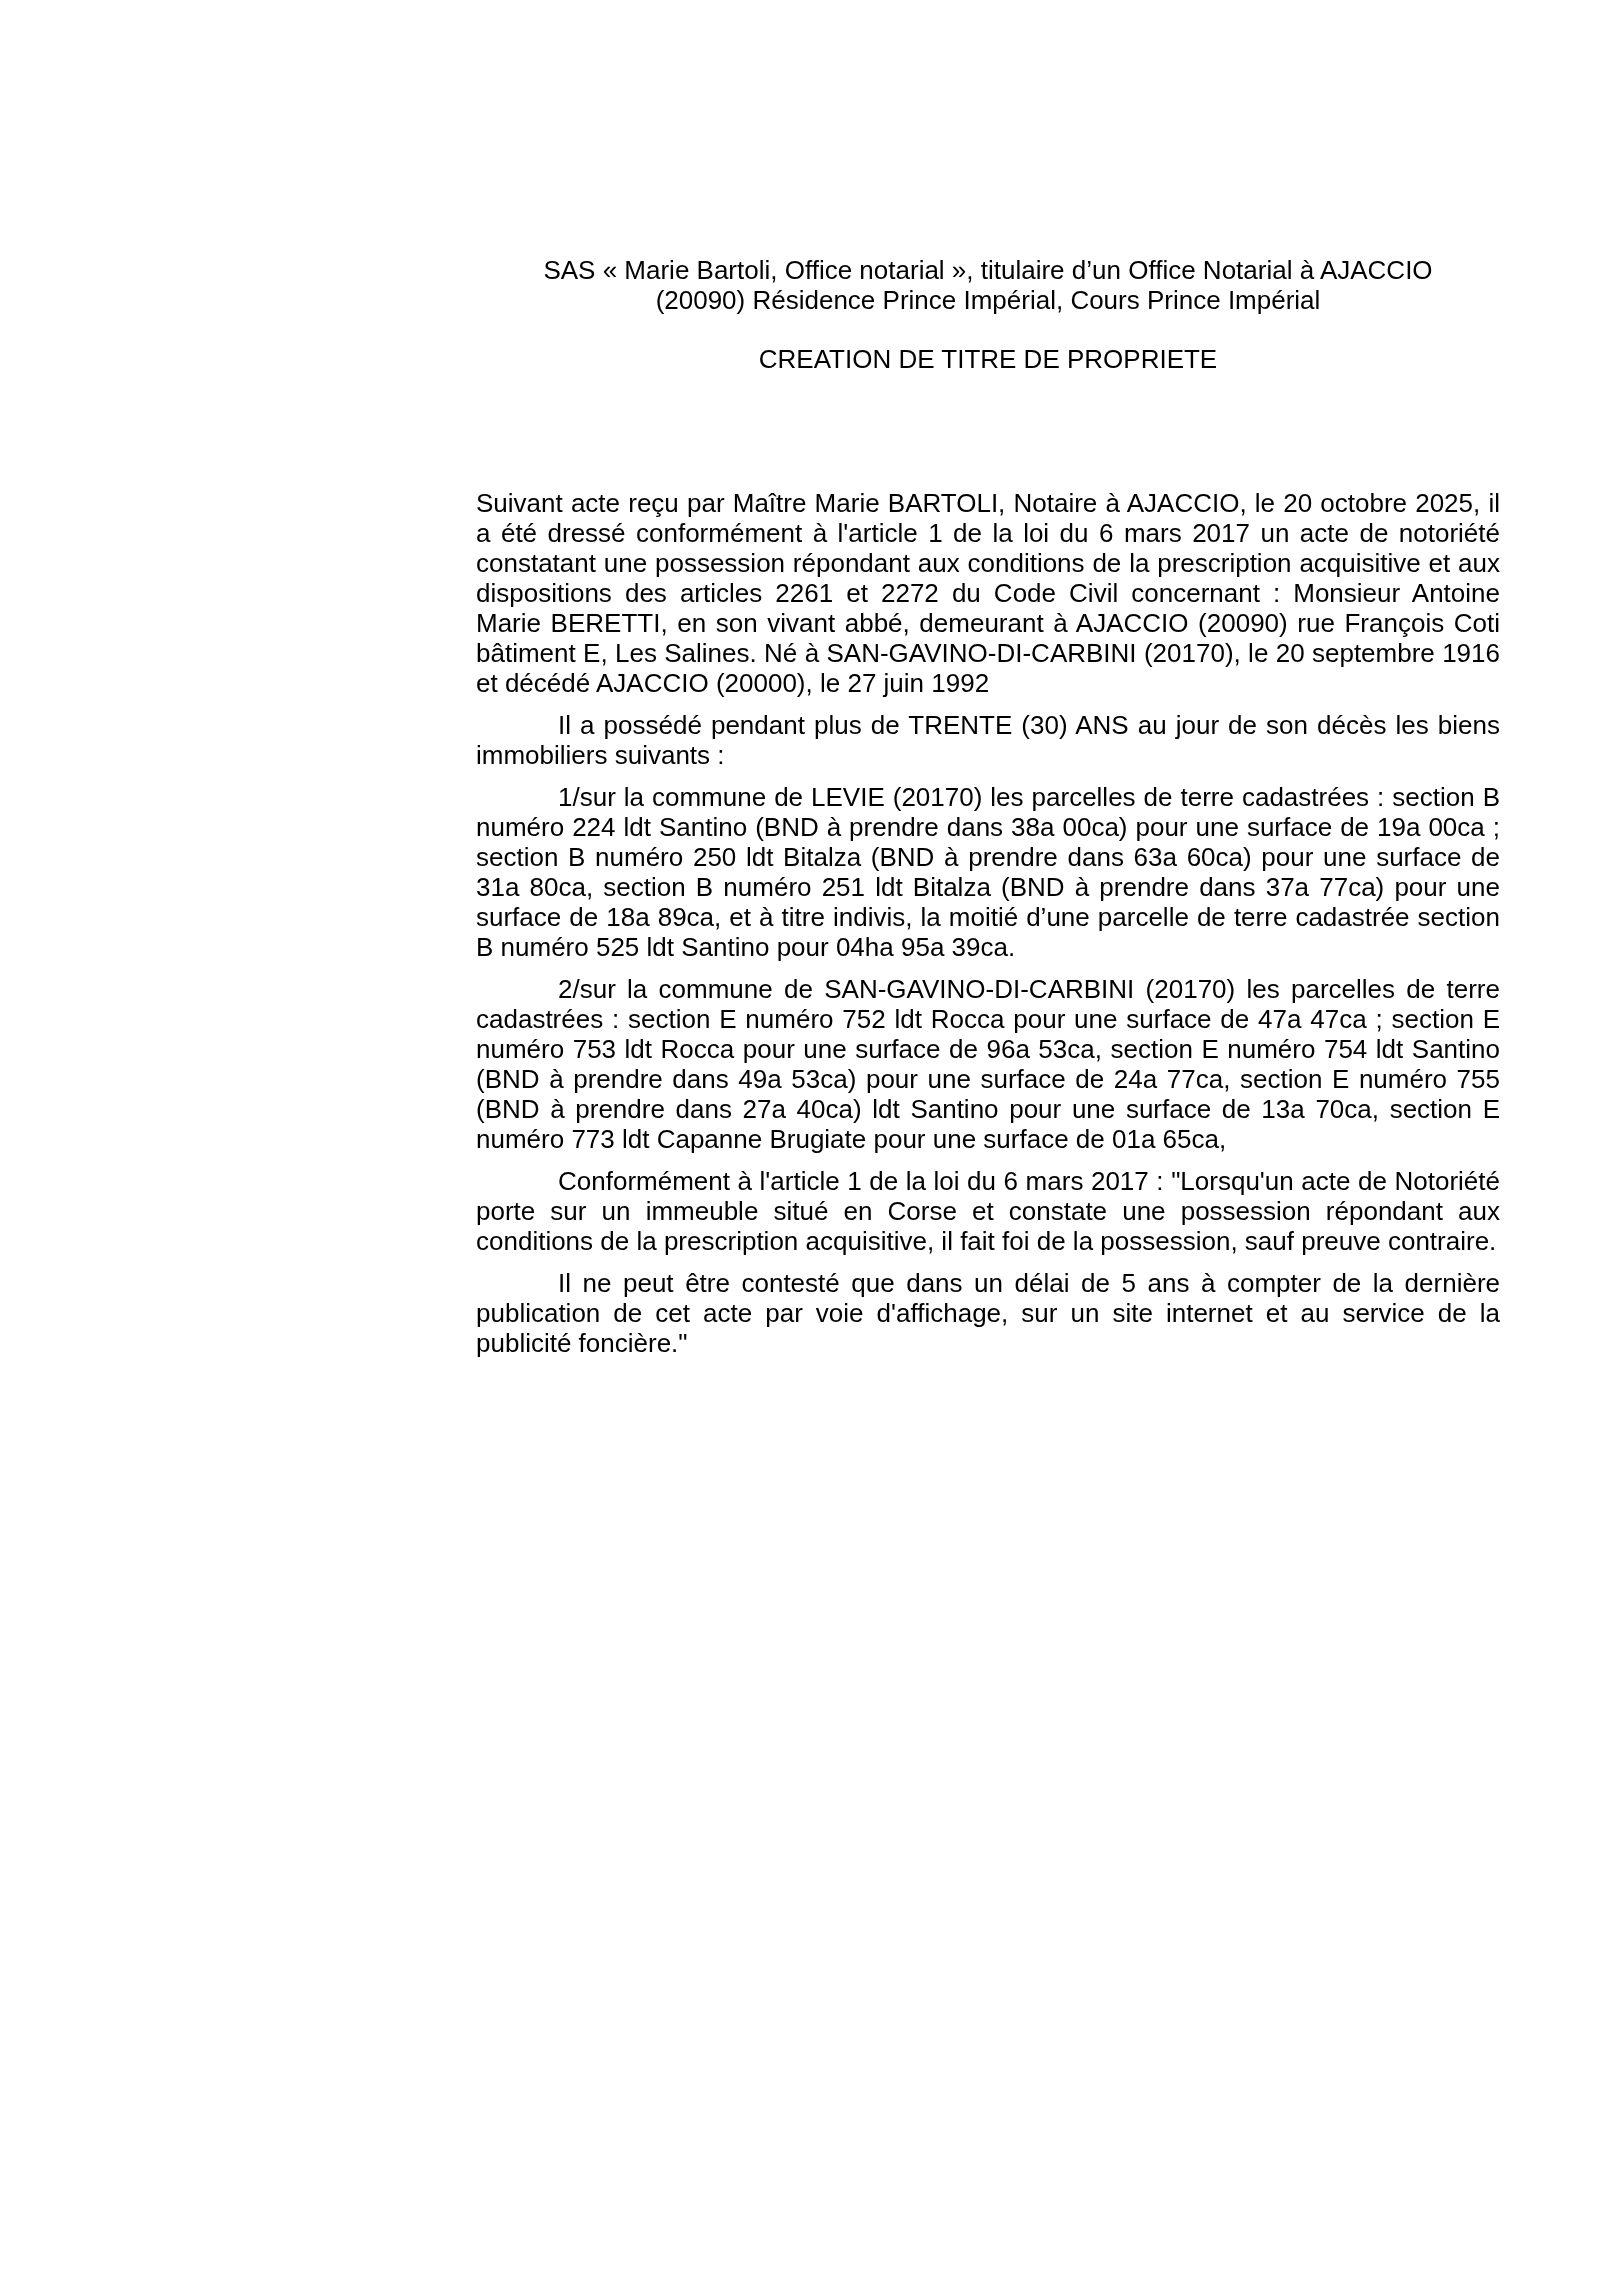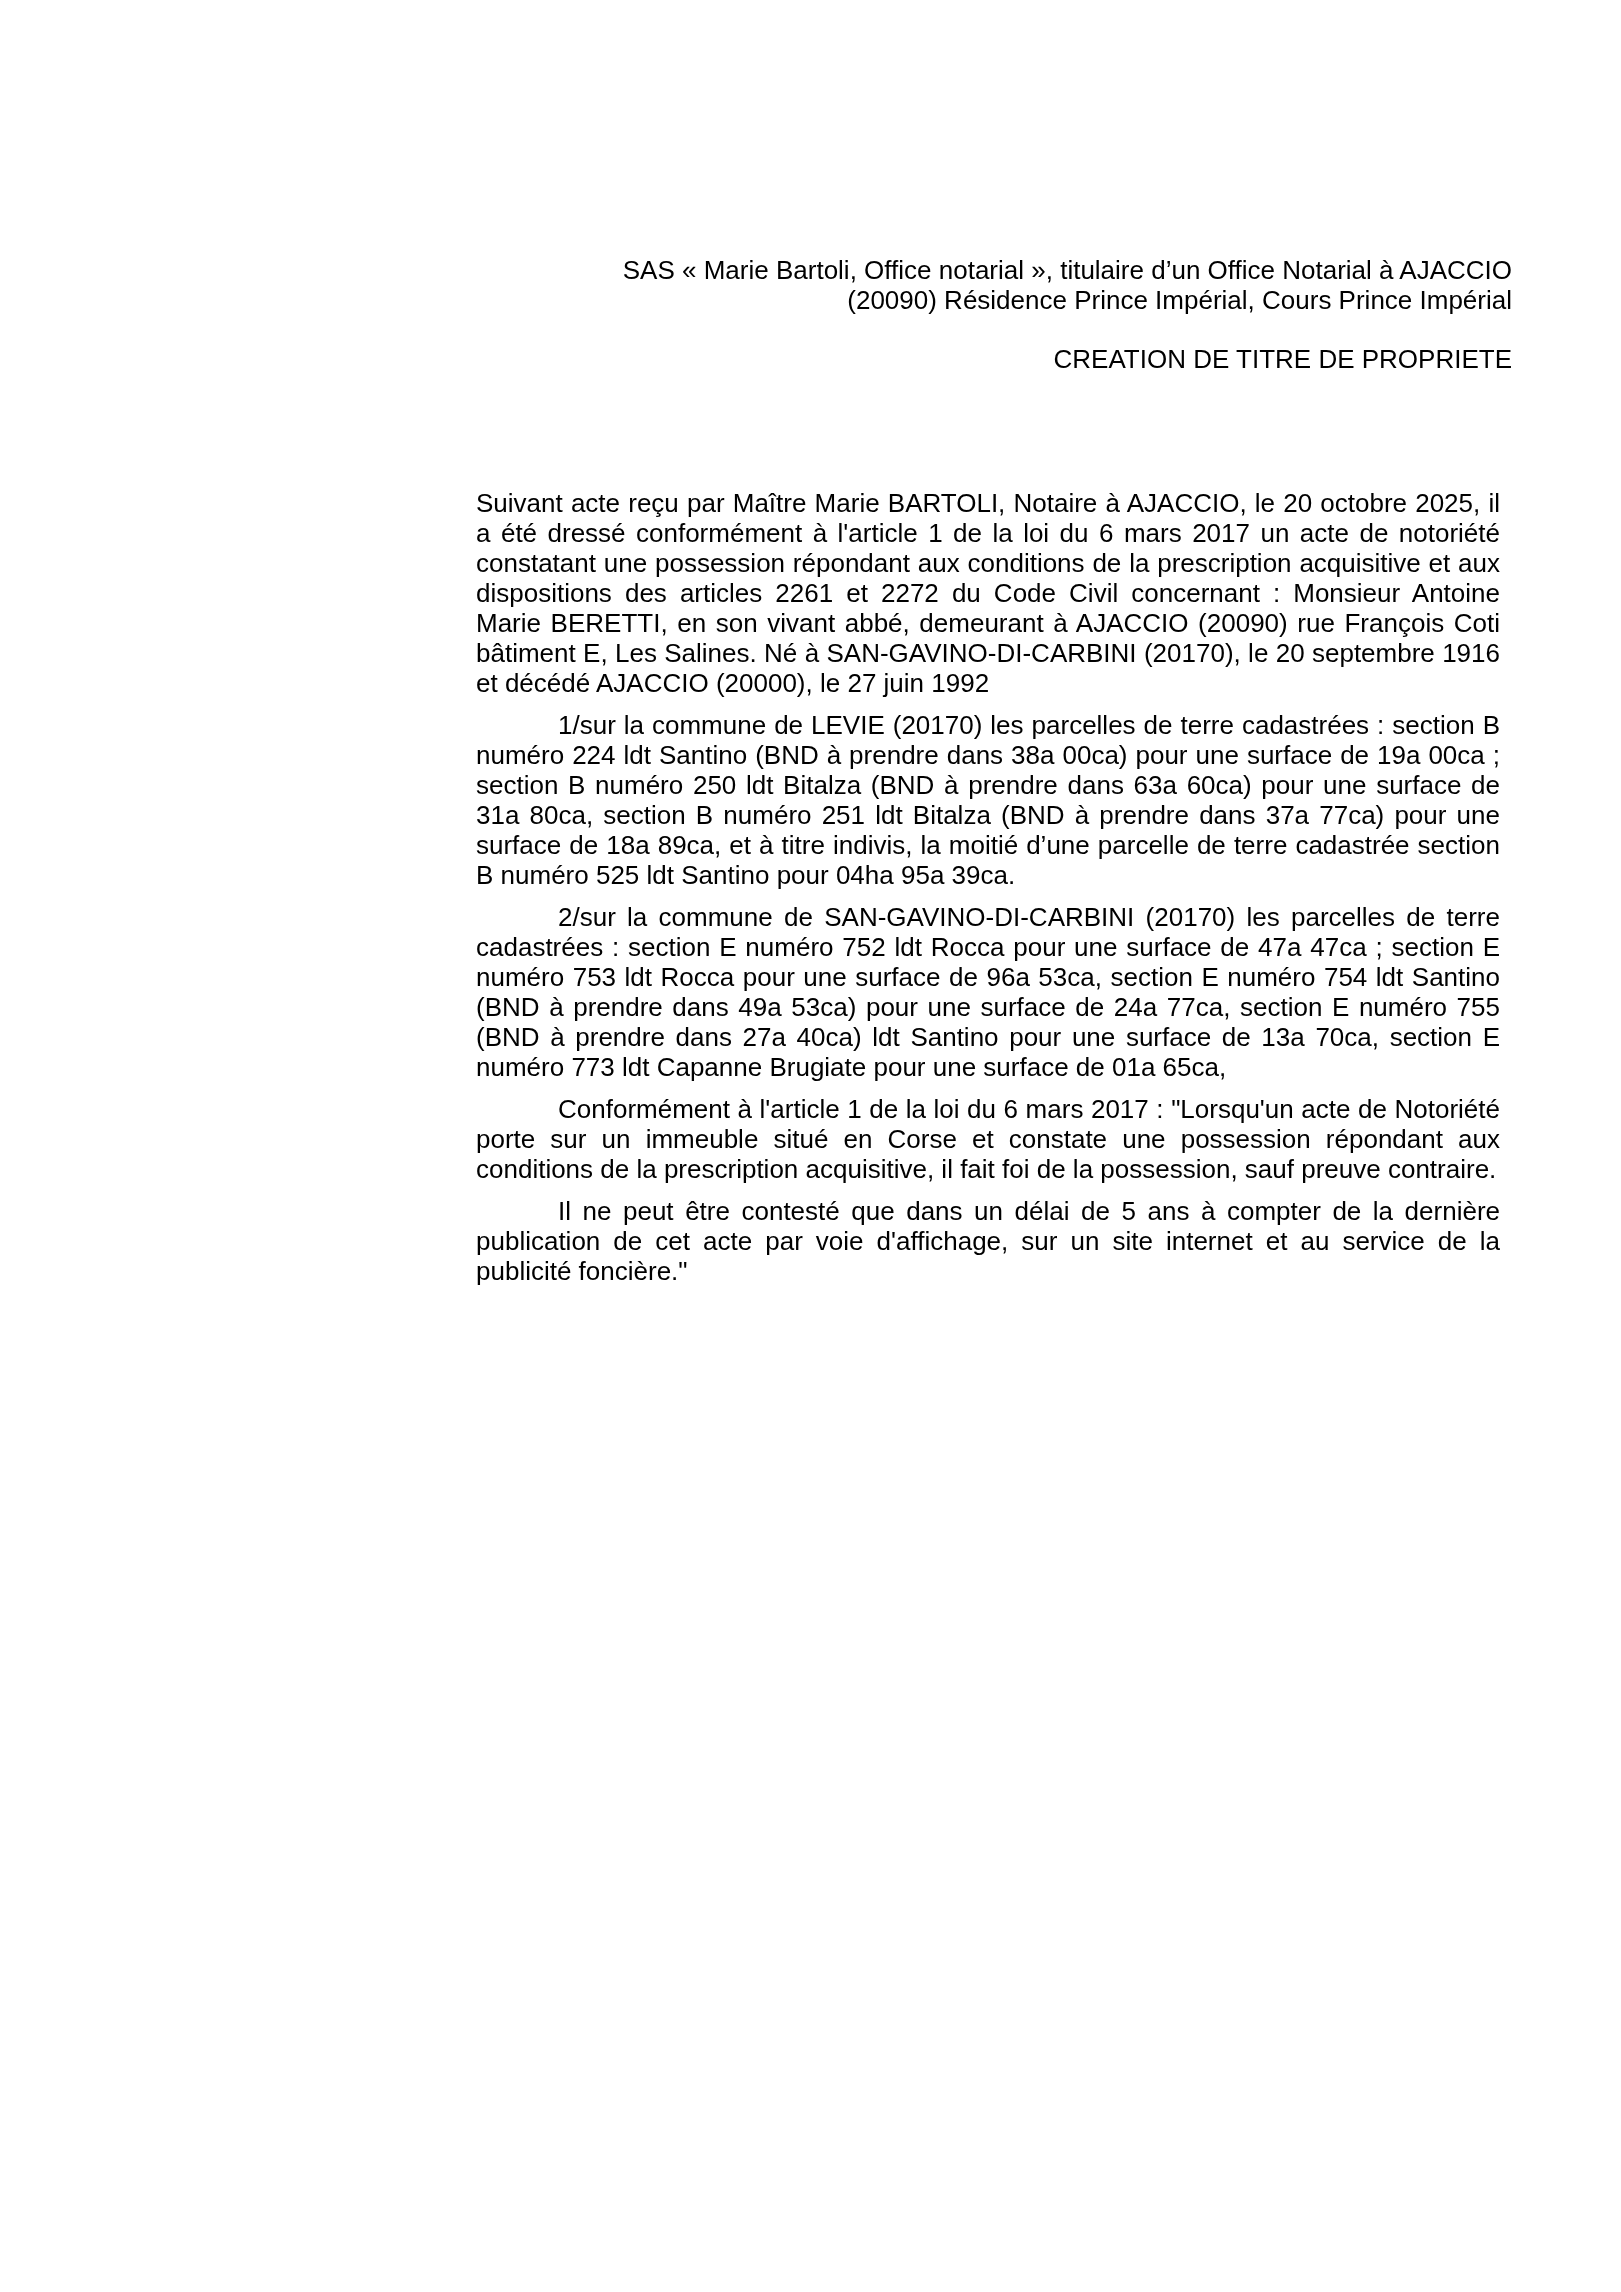--- a/index.html
+++ b/index.html
@@ -6,21 +6,21 @@
   body { width: 1621px; height: 2293px; position: relative; overflow: hidden; }
   .page {
     position: absolute; left: 0; top: 0; width: 1621px; height: 2293px;
     background: #ffffff; color: #000000;
     font-family: "Liberation Sans", sans-serif;
   }
   .block {
     position: absolute; left: 464px; width: 1048px;
     font-size: 26px; line-height: 30px;
   }
-  .center { text-align: right; }
+  .center { text-align: center; }
   .hdr { top: 255px; }
   .title { top: 344px; }
   .communes { top: 416px; }
   .body { top: 476px; text-align: justify; }
   .body p { margin: 12px; }
   .body p.indent { text-indent: 82px; }
   .line { display: block; }
 </style>
 </head>
 <body>
@@ -30,20 +30,21 @@
   <div class="block center hdr">
     <span class="line">SAS « Marie Bartoli, Office notarial », titulaire d’un Office Notarial à AJACCIO</span>
     <span class="line">(20090) Résidence Prince Impérial, Cours Prince Impérial</span>
   </div>
 
   <div class="block center title">CREATION DE TITRE DE PROPRIETE</div>
 
 
   <div class="block body">
     <p>Suivant acte reçu par Maître Marie BARTOLI, Notaire à AJACCIO, le 20 octobre 2025, il a été dressé conformément à l'article 1 de la loi du 6 mars 2017 un acte de notoriété constatant une possession répondant aux conditions de la prescription acquisitive et aux dispositions des articles 2261 et 2272 du Code Civil concernant : Monsieur Antoine Marie BERETTI, en son vivant abbé, demeurant à AJACCIO (20090) rue François Coti bâtiment E, Les Salines. Né à SAN-GAVINO-DI-CARBINI (20170), le 20 septembre 1916 et décédé AJACCIO (20000), le 27 juin 1992</p>
+    <p class="indent">Il a possédé pendant plus de TRENTE (30) ANS au jour de son décès les biens immobiliers suivants :</p>
     <p class="indent">1/sur la commune de LEVIE (20170) les parcelles de terre cadastrées : section B numéro 224 ldt Santino (BND à prendre dans 38a 00ca) pour une surface de 19a 00ca ; section B numéro 250 ldt Bitalza (BND à prendre dans 63a 60ca) pour une surface de 31a 80ca, section B numéro 251 ldt Bitalza (BND à prendre dans 37a 77ca)  pour une surface de 18a 89ca, et à titre indivis, la moitié d’une parcelle de terre cadastrée section B numéro 525 ldt Santino pour 04ha 95a 39ca.</p>
     <p class="indent">2/sur la commune de SAN-GAVINO-DI-CARBINI (20170) les parcelles de terre cadastrées : section E numéro 752 ldt Rocca pour une surface de 47a 47ca ; section E numéro 753 ldt Rocca pour une surface de 96a 53ca, section E numéro 754 ldt Santino (BND à prendre dans 49a 53ca) pour une surface de 24a 77ca, section E numéro 755 (BND à prendre dans 27a 40ca) ldt Santino pour une surface de 13a 70ca, section E numéro 773 ldt Capanne Brugiate pour une surface de 01a 65ca,</p>
     <p class="indent">Conformément à l'article 1 de la loi du 6 mars 2017 : "Lorsqu'un acte de Notoriété porte sur un immeuble situé en Corse et constate une possession répondant aux conditions de la prescription acquisitive, il fait foi de la possession, sauf preuve contraire.</p>
     <p class="indent">Il ne peut être contesté que dans un délai de 5 ans à compter de la dernière publication de cet acte par voie d'affichage, sur un site internet et au service de la publicité foncière."</p>
   </div>
 
 </div>
 
 
 </body></html>

